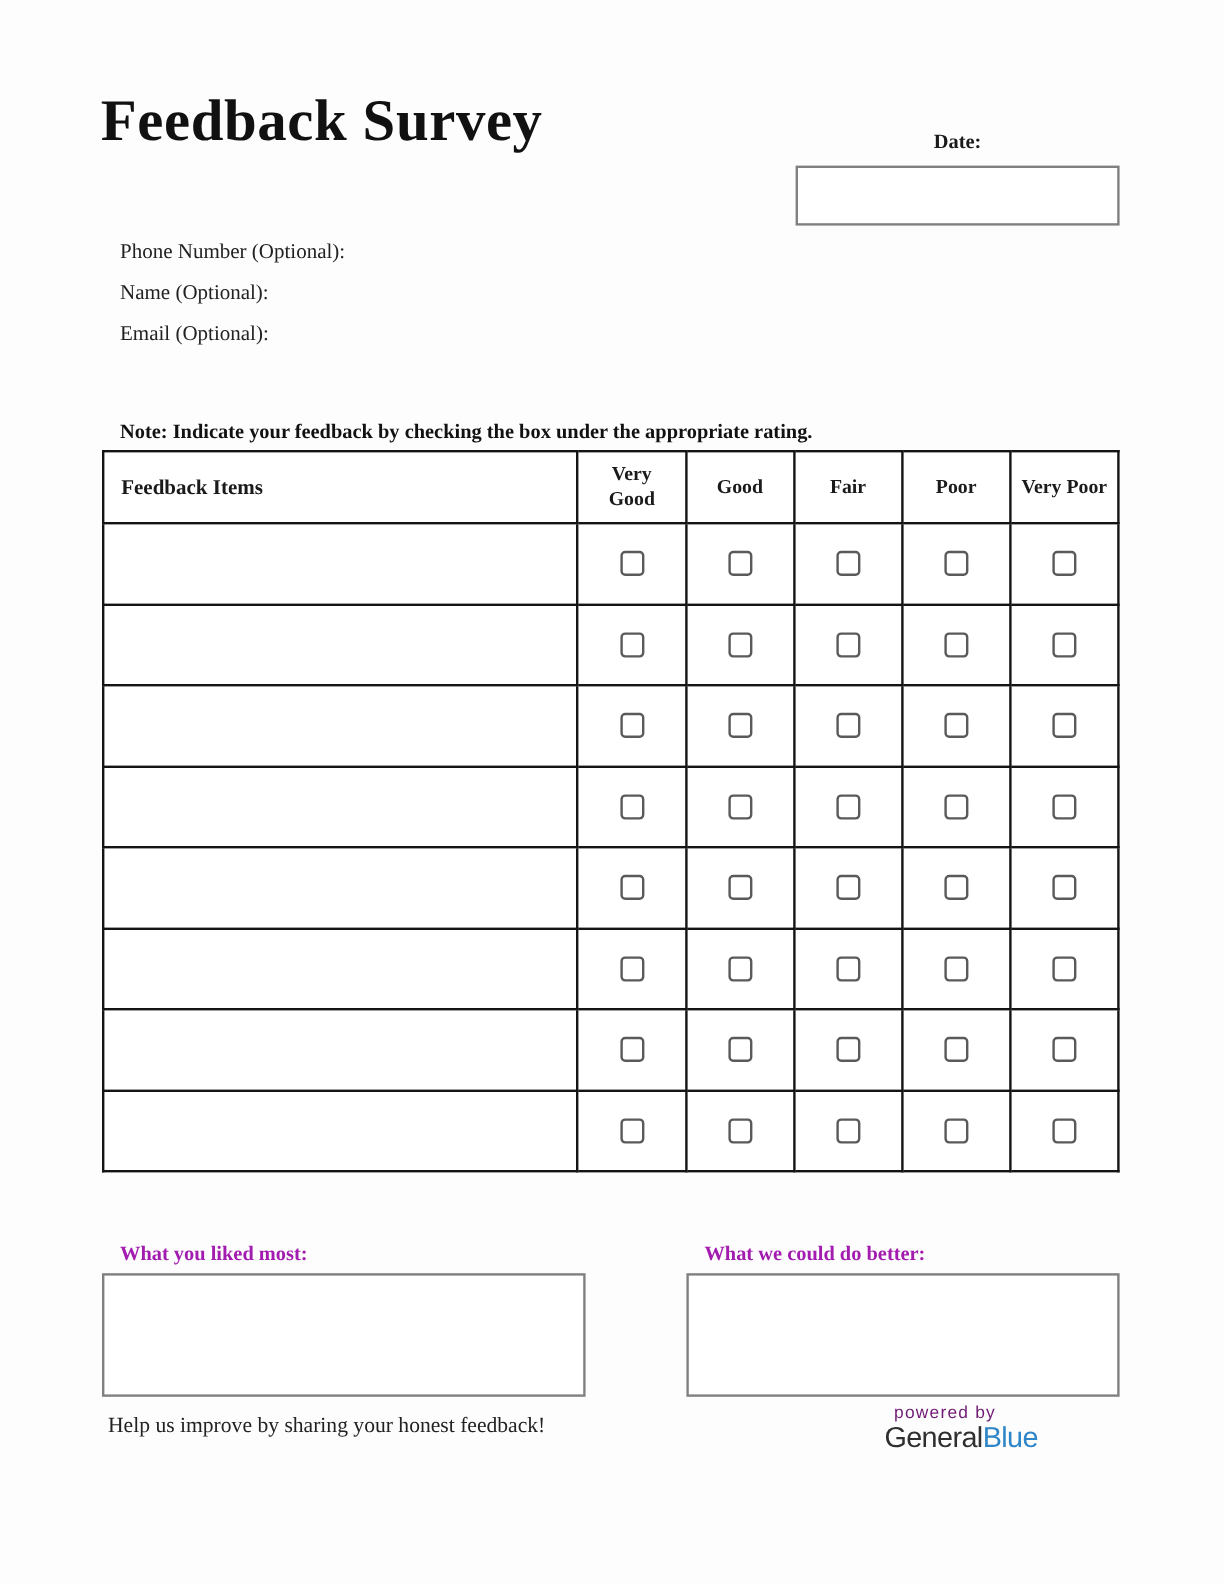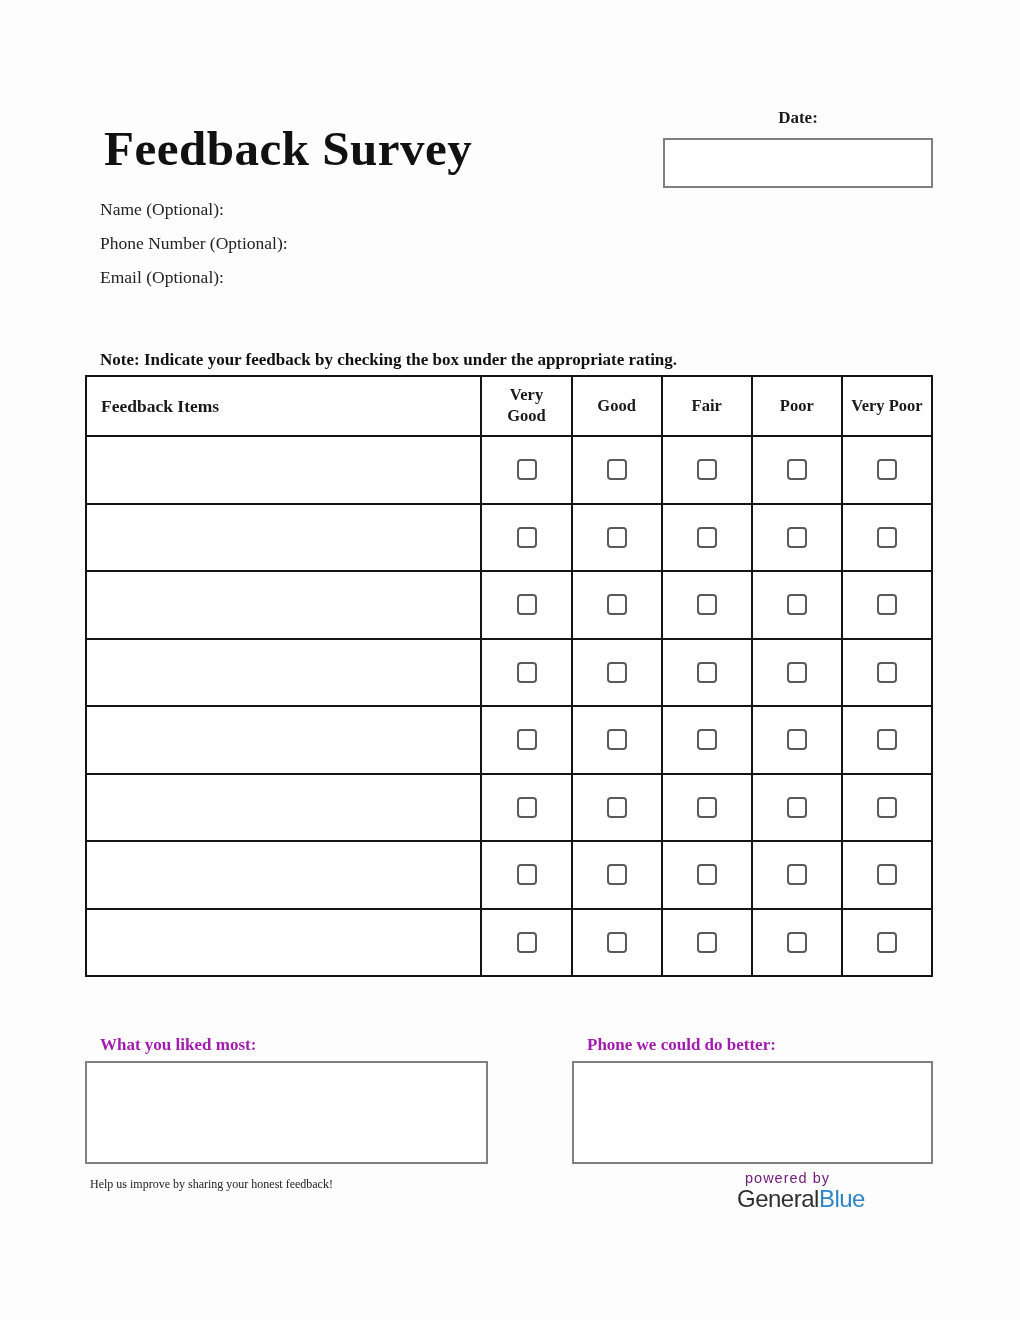--- a/index.html
+++ b/index.html
@@ -8,26 +8,25 @@
     background: #fdfdfd;
     font-family: "Liberation Serif", "DejaVu Serif", serif;
     color: #1a1a1a;
     position: relative;
     overflow: hidden;
   }
   .page { position: absolute; inset: 0; }
 
   .title {
     position: absolute;
-    left: 104px; top: 72px;
+    left: 84px; top: 72px;
     font-size: 49px;
     font-weight: bold;
     letter-spacing: 0.5px;
     color: #111;
-    margin-top: 48px;
   }
 
   .date-wrap { position: absolute; left: 663px; top: 78px; width: 270px; }
   .date-label {
     display: block;
     text-align: center;
     font-weight: bold;
     font-size: 17px;
     margin-bottom: 10px;
     margin-top: 30px;
@@ -112,21 +111,21 @@
     padding: 6px 8px;
     font-family: "Liberation Serif", serif;
     resize: none;
   }
   .comment-box.left { left: 85px; width: 403px; }
   .comment-box.right { left: 572px; width: 361px; }
 
   .help-text {
     position: absolute;
     left: 90px; top: 1177px;
-    font-size: 12px;
+    font-size: 18px;
     color: #222;
   }
 
   .logo { position: absolute; left: 737px; top: 1170px; font-family: "Liberation Sans", sans-serif; }
   .powered-by {
     display: block;
     margin-left: 8px;
     font-size: 14.5px;
     color: #701a75;
     letter-spacing: 1px;
@@ -141,22 +140,22 @@
 <div class="page">
 
   <h1 class="title">Feedback Survey</h1>
 
   <div class="date-wrap">
     <span class="date-label">Date:</span>
     <input class="date-box" type="text" value="" style="">
   </div>
 
   <div class="contact">
+    <div class="line">Phone Number (Optional):</div>
     <div class="line">Name (Optional):</div>
-    <div class="line">Phone Number (Optional):</div>
     <div class="line">Email (Optional):</div>
   </div>
 
   <div class="note">Note: Indicate your feedback by checking the box under the appropriate rating.</div>
 
   <table class="feedback">
     <thead>
       <tr>
         <th class="items-col">Feedback Items</th>
         <th class="rating-col">Very Good</th>
@@ -230,21 +229,21 @@
           <td class="check-cell"><span class="checkbox"></span></td>
           <td class="check-cell"><span class="checkbox"></span></td>
           <td class="check-cell"><span class="checkbox"></span></td>
         </tr>
       </tbody>
   </table>
 
   <div class="comment-label left">What you liked most:</div>
   <textarea class="comment-box left" style=""></textarea>
 
-  <div class="comment-label right">Phone we could do better:</div>
+  <div class="comment-label right">What we could do better:</div>
   <textarea class="comment-box right" style=""></textarea>
 
   <div class="help-text">Help us improve by sharing your honest feedback!</div>
 
   <div class="logo">
     <span class="powered-by">powered by</span>
     <span class="brand"><span class="general">General</span><span class="blue">Blue</span></span>
   </div>
 
 </div>

